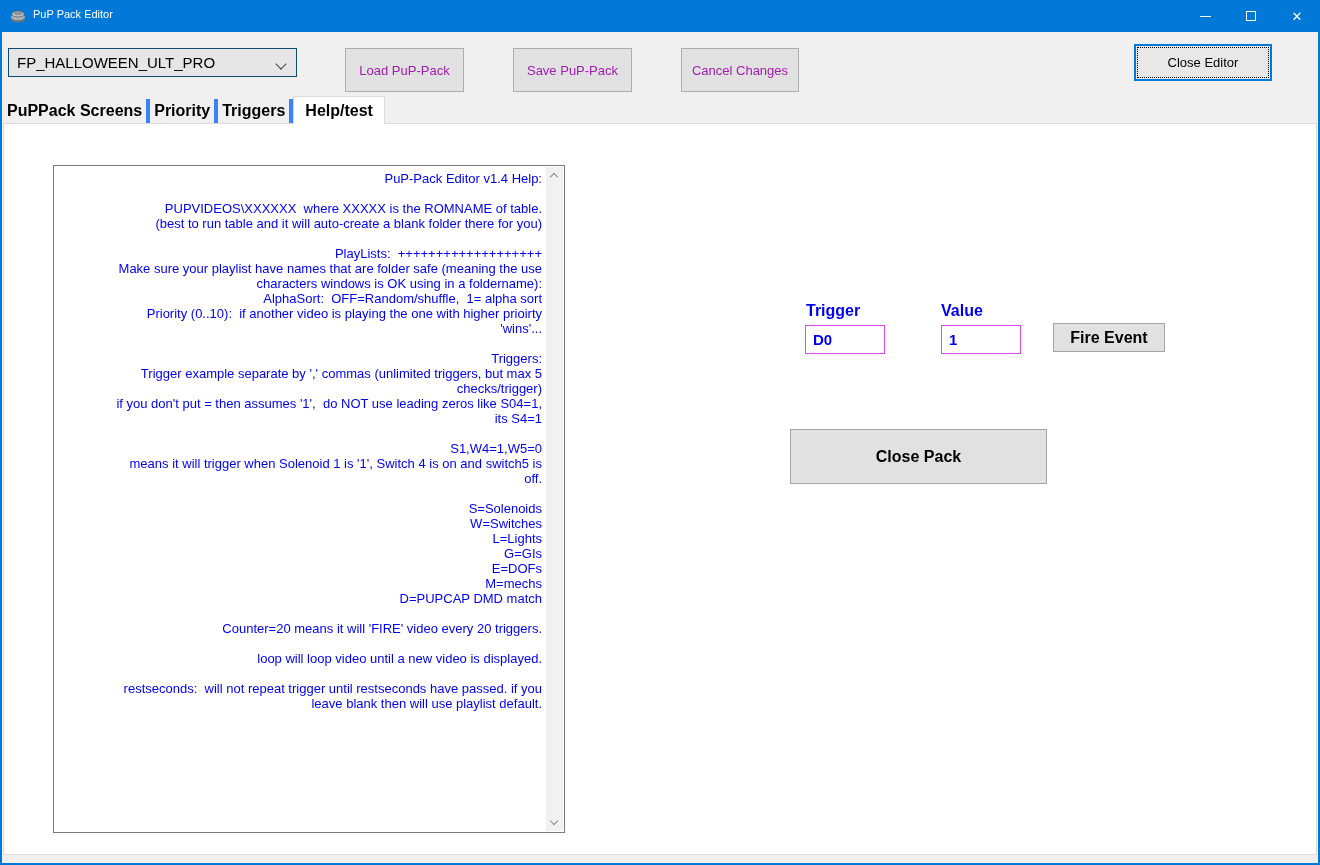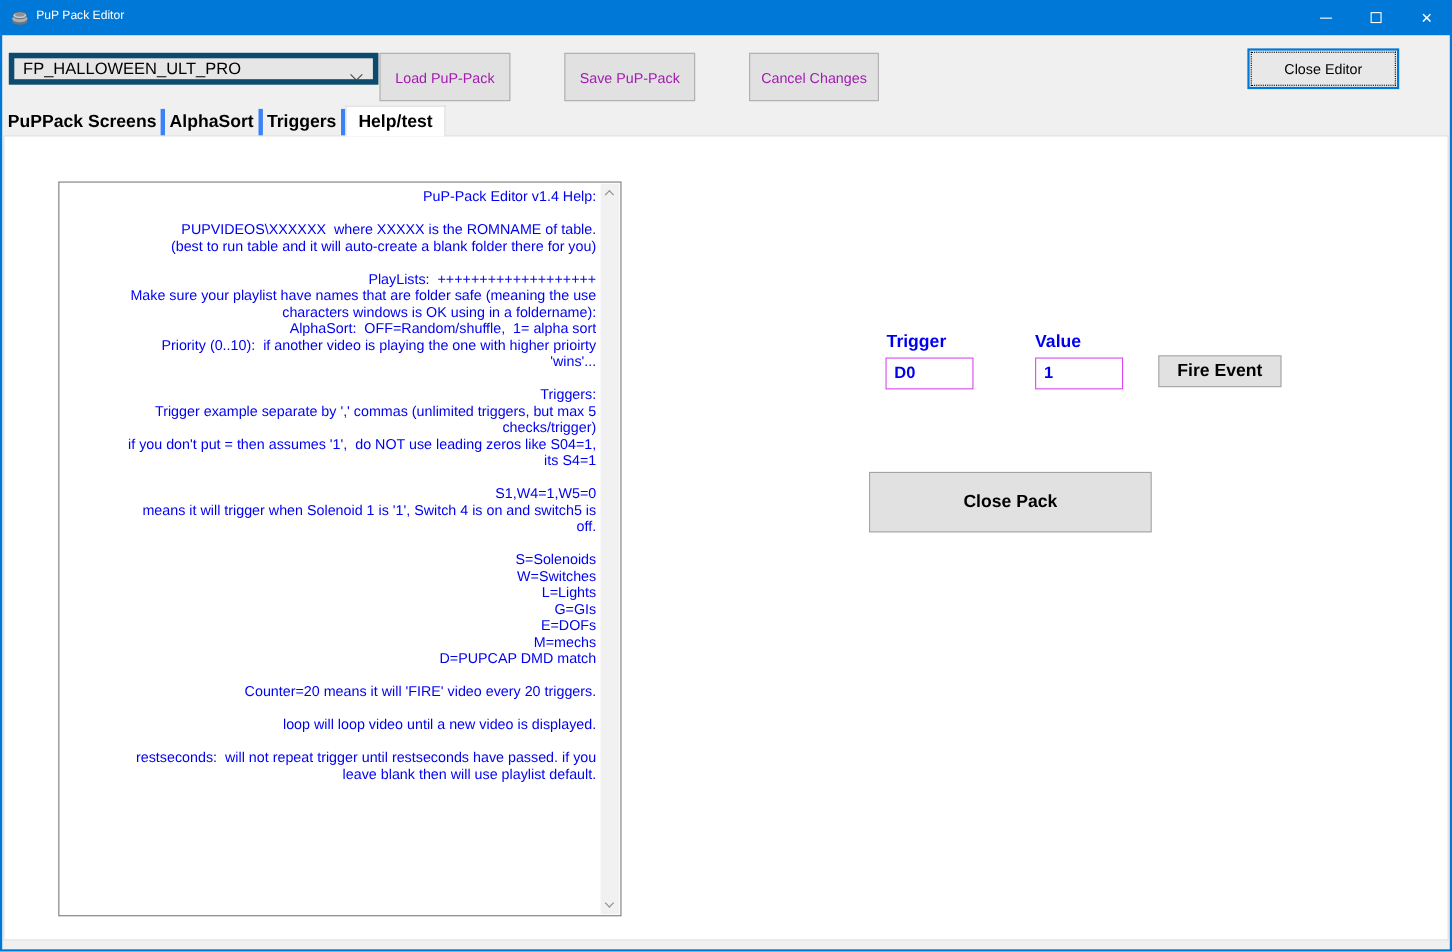--- a/index.html
+++ b/index.html
@@ -11,22 +11,22 @@
   
   .titlebar { position:absolute; top:0; left:0; width:1320px; height:32px; background:#0078d7; z-index:10; }
   .app-icon { position:absolute; left:10px; top:8px; width:16px; height:16px; }
   .title-text { position:absolute; left:33px; top:8px; color:#ffffff; font-size:11px; }
   .winbtn { position:absolute; top:0; width:46px; height:32px; display:flex; align-items:center; justify-content:center; color:#ffffff; }
   .winbtn.min { right:92px; } .winbtn.max { right:46px; } .winbtn.close { right:0; font-size:13px; }
   .min-glyph { display:block; width:11px; height:1px; background:#ffffff; }
   .max-glyph { display:block; width:10px; height:10px; border:1px solid #ffffff; }
 
   
-  .combobox { position:absolute; left:8px; top:48px; width:336px; height:29px; background:#e6e6e6;
-              border:5px solid #0c4a6e; display:flex; align-items:center; padding-left:8px;
+  .combobox { position:absolute; left:8px; top:48px; width:289px; height:29px; background:#e6e6e6;
+              border:1px solid #0c4a6e; display:flex; align-items:center; padding-left:8px;
               font-size:15px; color:#000; }
   .combo-chevron { position:absolute; right:11px; top:11px; width:8px; height:8px;
                    border-left:1.5px solid #444; border-top:1.5px solid #444;
                    transform:rotate(225deg); }
   .toolbtn { position:absolute; top:48px; height:44px; background:#e1e1e1; border:1px solid #adadad;
              font-size:13px; color:#a21caf; display:flex; align-items:center; justify-content:center; }
   .btn-load { left:345px; width:119px; }
   .btn-save { left:513px; width:119px; }
   .btn-cancel { left:681px; width:118px; }
   .btn-close-editor { position:absolute; left:1134px; top:44px; width:138px; height:37px;
@@ -109,21 +109,21 @@
   <button class="btn-close-editor">
     <span class="focus-rect"></span>
     <span>Close Editor</span>
   </button>
 
   <div class="tabstrip">
     <div class="tab">
       <span>PuPPack Screens</span>
     </div>
     <div class="tab">
-      <span>AlphaSort</span>
+      <span>Priority</span>
     </div>
     <div class="tab">
       <span>Triggers</span>
     </div>
     <div class="tab active">
       <span>Help/test</span>
     </div>
   </div>
 
   <div class="tabpage"></div>

